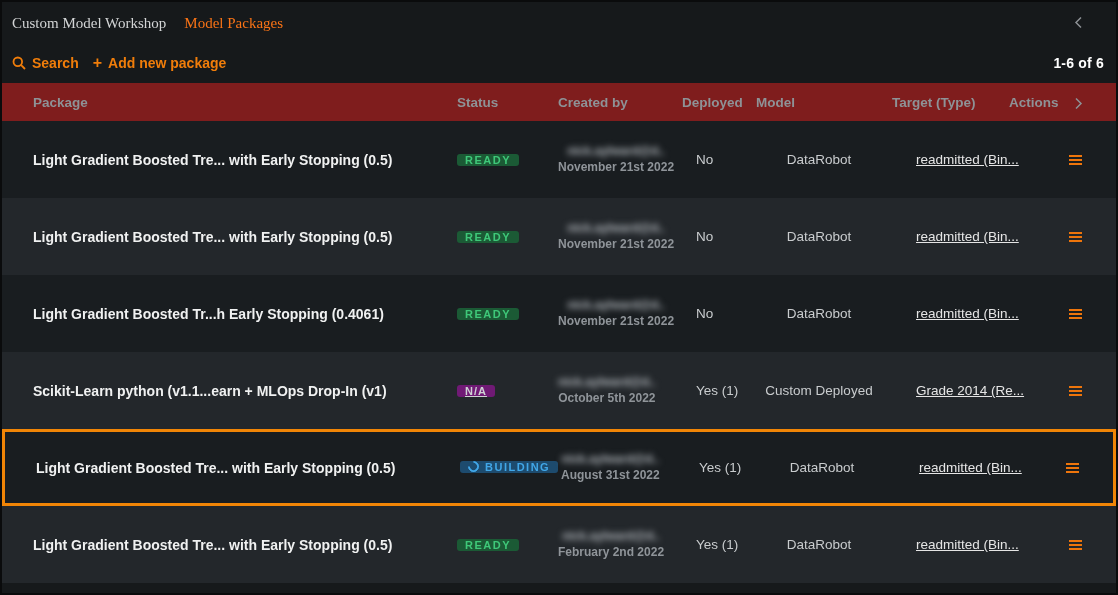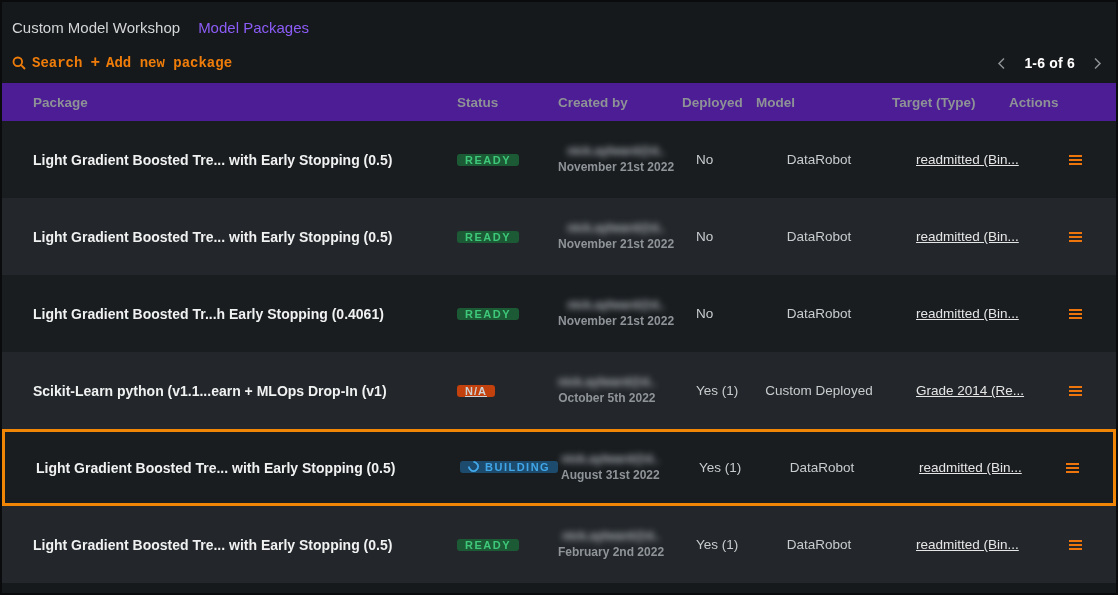--- a/index.html
+++ b/index.html
@@ -9,71 +9,71 @@
   .page {
     width: 1118px; height: 595px;
     background: #16191b;
     border: 2px solid #0a0b0c;
     overflow: hidden;
     position: relative;
   }
 
   
   .topbar {
-    display: flex; align-items: center; gap: 18px;
-    padding: 13px 2px 0 10px; height: 38px;
+    display: flex; gap: 18px;
+    padding: 13px 2px 0 10px; height: 38px; font-family: Liberation Serif, serif;
   }
   .breadcrumb { color: #d3d5d6; font-size: 15px; cursor: default; }
-  .tab-active { color: #8b5cf6; font-size: 15px; cursor: pointer; }
+  .tab-active { color: #f97316; font-size: 15px; cursor: pointer; }
 
   
   .toolbar {
     display: flex; align-items: center; justify-content: space-between;
     padding: 0 12px 0 10px; height: 40px; margin-top: 3px;
   }
-  .toolbar-left { display: flex; align-items: center; gap: 8px; font-family: Liberation Mono, monospace; }
+  .toolbar-left { display: flex; align-items: center; gap: 14px; }
   .tool-link {
     color: #f07d0a; font-size: 14px; font-weight: bold;
     display: inline-flex; align-items: center; gap: 6px; cursor: pointer;
   }
   .plus-glyph { font-size: 16px; font-weight: bold; line-height: 1; }
 
-  .pagination { display: flex; align-items: center; gap: 16px; }
+  .pagination { display: flex; align-items: center; gap: 24px; flex-direction: column; }
   .page-arrow { cursor: pointer; display: inline-flex; align-items: center; padding: 2px; }
   .page-range { color: #ffffff; font-size: 14px; font-weight: bold; letter-spacing: .2px; }
 
   
   .grid-cols {
     display: grid;
     grid-template-columns: 455px 101px 124px 74px 136px 117px 1fr;
     align-items: center;
   }
   .thead {
-    height: 38px; background: #4c1d95;
+    height: 38px; background: #7f1d1d;
     color: #8e9296; font-size: 13.5px; font-weight: bold;
   }
   .thead .hcell { padding-right: 6px; }
   .hcell.h-package { padding-left: 31px; }
 
   .trow { height: 77px; cursor: pointer; }
   .trow.dark  { background: #191d20; }
   .trow.light { background: #23272b; }
   .trow.highlighted { border: 3px solid #f18506; }
 
   .cell { font-size: 13.5px; color: #c9ccce; }
   .cell-package { padding-left: 31px; padding-right: 14px; }
   .pkg-name { color: #f0f1f1; font-size: 14px; font-weight: bold; }
 
   .badge {
     display: inline-flex; align-items: center; gap: 6px;
     font-size: 11px; font-weight: bold; letter-spacing: 1.5px;
     padding: 0 8px; border-radius: 3px; white-space: nowrap;
   }
   .badge.ready    { background: #1b5a35; color: #3fc879; }
-  .badge.na       { background: #c2410c; color: #cfd2d4; letter-spacing: 1px; text-decoration: underline; }
+  .badge.na       { background: #701a75; color: #cfd2d4; letter-spacing: 1px; text-decoration: underline; }
   .badge.building { background: #1d4b6e; color: #41a7e8; }
   .spinner {
     width: 11px; height: 11px; border-radius: 50%;
     border: 2px solid #41a7e8; border-left-color: transparent;
     display: inline-block; transform: rotate(45deg); flex: 0 0 auto;
   }
 
   .cell-created { text-align: left; }
   .created-block { display: inline-block; text-align: center; max-width: 124px; }
   .created-name {

